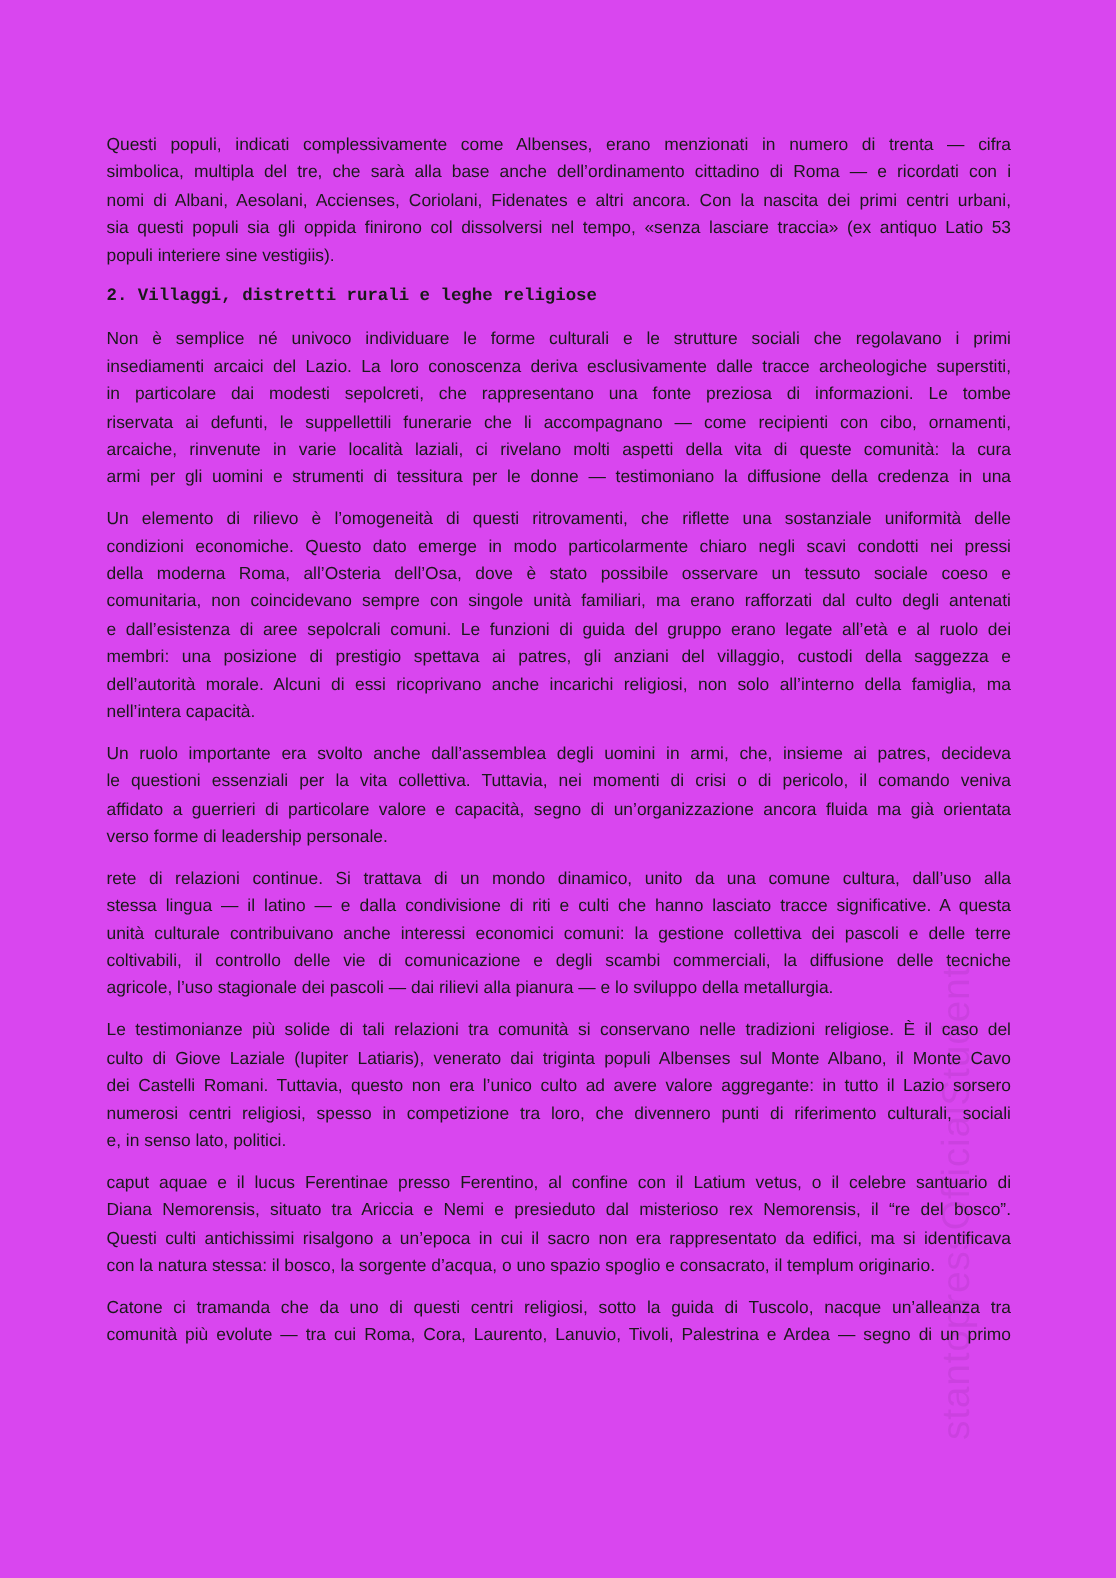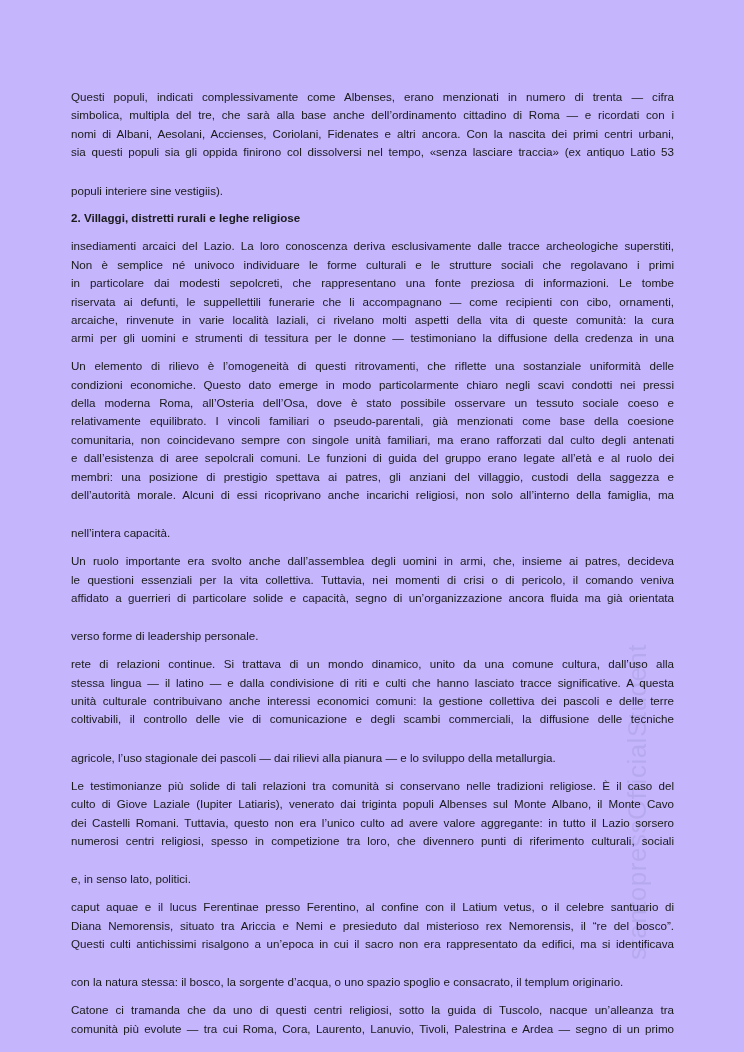--- a/index.html
+++ b/index.html
@@ -1,34 +1,34 @@
 <!DOCTYPE html>
 <html><head>
 <meta charset="utf-8">
 <style>
   html, body { margin: 0; padding: 0; background: #ffffff; }
   body { width: 744px; height: 1052px; position: relative; overflow: hidden; }
   .page {
     position: absolute; left: 0; top: 0; width: 744px; height: 1052px;
-    background: #c4b5fd;
+    background: #d946ef;
   }
   .content {
     position: absolute; left: 71px; top: 88px; width: 603px;
     font-family: "Liberation Sans", sans-serif;
     font-size: 11.6px; color: #1a1a1a;
   }
   .para { margin: 0 0 9.5px 0; }
   .line {
     display: block; height: 18.4px; line-height: 18.4px;
     white-space: nowrap; text-align: justify; text-align-last: justify;
   }
-  .line.last { text-align-last: left; margin-top: 20px; }
+  .line.last { text-align-last: left; }
   .heading {
     font-weight: bold; height: 18.4px; line-height: 18.4px;
-    margin: 0 0 9.5px 0; white-space: nowrap; font-size: 11.6px;
+    margin: 0 0 9.5px 0; white-space: nowrap; font-size: 11.6px; font-family: Liberation Mono, monospace;
   }
   .watermark {
     position: absolute; left: 622px; top: 960px;
     transform-origin: 0 0; transform: rotate(-90deg);
     font-family: "Liberation Sans", sans-serif; font-size: 26px;
     color: #000; opacity: 0.06; white-space: nowrap; letter-spacing: 0.5px;
   }
 </style>
 </head>
 <body>
@@ -40,42 +40,41 @@
           <span class="line">Questi populi, indicati complessivamente come Albenses, erano menzionati in numero di trenta — cifra</span>
           <span class="line">simbolica, multipla del tre, che sarà alla base anche dell’ordinamento cittadino di Roma — e ricordati con i</span>
           <span class="line">nomi di Albani, Aesolani, Accienses, Coriolani, Fidenates e altri ancora. Con la nascita dei primi centri urbani,</span>
           <span class="line">sia questi populi sia gli oppida finirono col dissolversi nel tempo, «senza lasciare traccia» (ex antiquo Latio 53</span>
           <span class="line last">populi interiere sine vestigiis).</span>
         </div>
       </div>
     <div class="heading">2. Villaggi, distretti rurali e leghe religiose</div>
     <div id="body">
         <div class="para">
+          <span class="line">Non è semplice né univoco individuare le forme culturali e le strutture sociali che regolavano i primi</span>
           <span class="line">insediamenti arcaici del Lazio. La loro conoscenza deriva esclusivamente dalle tracce archeologiche superstiti,</span>
-          <span class="line">Non è semplice né univoco individuare le forme culturali e le strutture sociali che regolavano i primi</span>
           <span class="line">in particolare dai modesti sepolcreti, che rappresentano una fonte preziosa di informazioni. Le tombe</span>
           <span class="line">riservata ai defunti, le suppellettili funerarie che li accompagnano — come recipienti con cibo, ornamenti,</span>
           <span class="line">arcaiche, rinvenute in varie località laziali, ci rivelano molti aspetti della vita di queste comunità: la cura</span>
           <span class="line">armi per gli uomini e strumenti di tessitura per le donne — testimoniano la diffusione della credenza in una</span>
         </div>
         <div class="para">
           <span class="line">Un elemento di rilievo è l’omogeneità di questi ritrovamenti, che riflette una sostanziale uniformità delle</span>
           <span class="line">condizioni economiche. Questo dato emerge in modo particolarmente chiaro negli scavi condotti nei pressi</span>
           <span class="line">della moderna Roma, all’Osteria dell’Osa, dove è stato possibile osservare un tessuto sociale coeso e</span>
-          <span class="line">relativamente equilibrato. I vincoli familiari o pseudo-parentali, già menzionati come base della coesione</span>
           <span class="line">comunitaria, non coincidevano sempre con singole unità familiari, ma erano rafforzati dal culto degli antenati</span>
           <span class="line">e dall’esistenza di aree sepolcrali comuni. Le funzioni di guida del gruppo erano legate all’età e al ruolo dei</span>
           <span class="line">membri: una posizione di prestigio spettava ai patres, gli anziani del villaggio, custodi della saggezza e</span>
           <span class="line">dell’autorità morale. Alcuni di essi ricoprivano anche incarichi religiosi, non solo all’interno della famiglia, ma</span>
           <span class="line last">nell’intera capacità.</span>
         </div>
         <div class="para">
           <span class="line">Un ruolo importante era svolto anche dall’assemblea degli uomini in armi, che, insieme ai patres, decideva</span>
           <span class="line">le questioni essenziali per la vita collettiva. Tuttavia, nei momenti di crisi o di pericolo, il comando veniva</span>
-          <span class="line">affidato a guerrieri di particolare solide e capacità, segno di un’organizzazione ancora fluida ma già orientata</span>
+          <span class="line">affidato a guerrieri di particolare valore e capacità, segno di un’organizzazione ancora fluida ma già orientata</span>
           <span class="line last">verso forme di leadership personale.</span>
         </div>
         <div class="para">
           <span class="line">rete di relazioni continue. Si trattava di un mondo dinamico, unito da una comune cultura, dall’uso alla</span>
           <span class="line">stessa lingua — il latino — e dalla condivisione di riti e culti che hanno lasciato tracce significative. A questa</span>
           <span class="line">unità culturale contribuivano anche interessi economici comuni: la gestione collettiva dei pascoli e delle terre</span>
           <span class="line">coltivabili, il controllo delle vie di comunicazione e degli scambi commerciali, la diffusione delle tecniche</span>
           <span class="line last">agricole, l’uso stagionale dei pascoli — dai rilievi alla pianura — e lo sviluppo della metallurgia.</span>
         </div>
         <div class="para">

